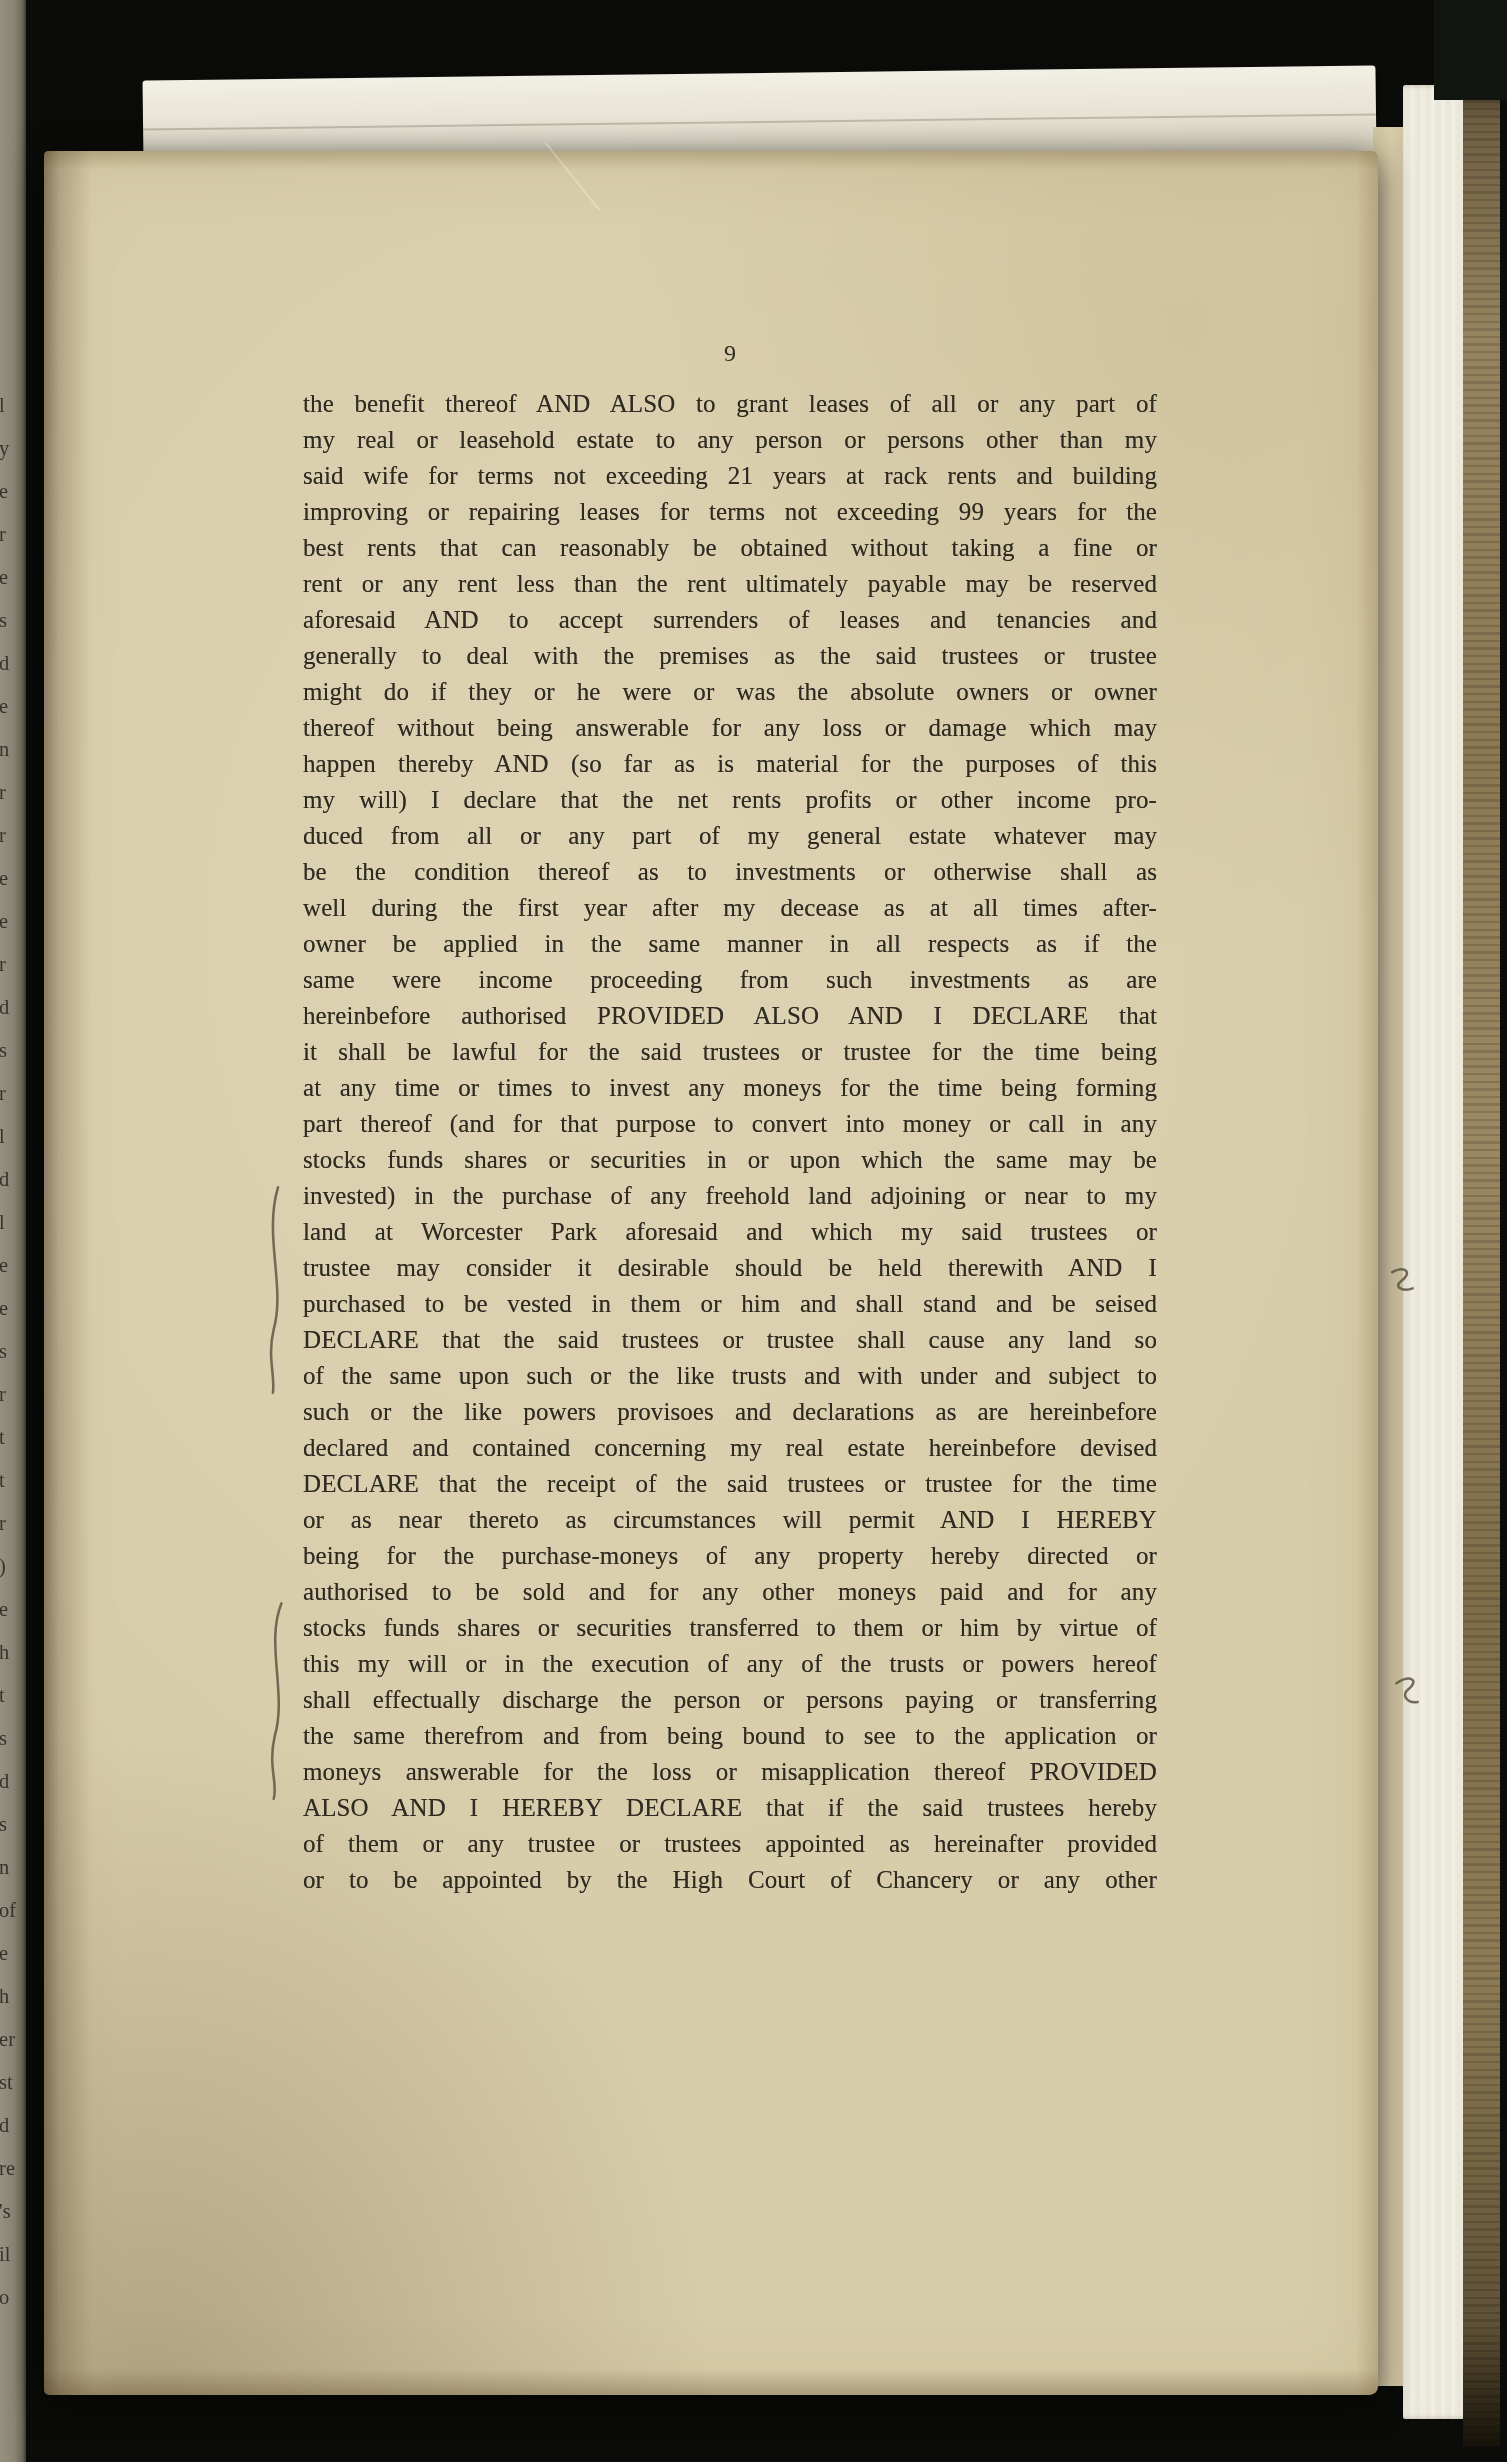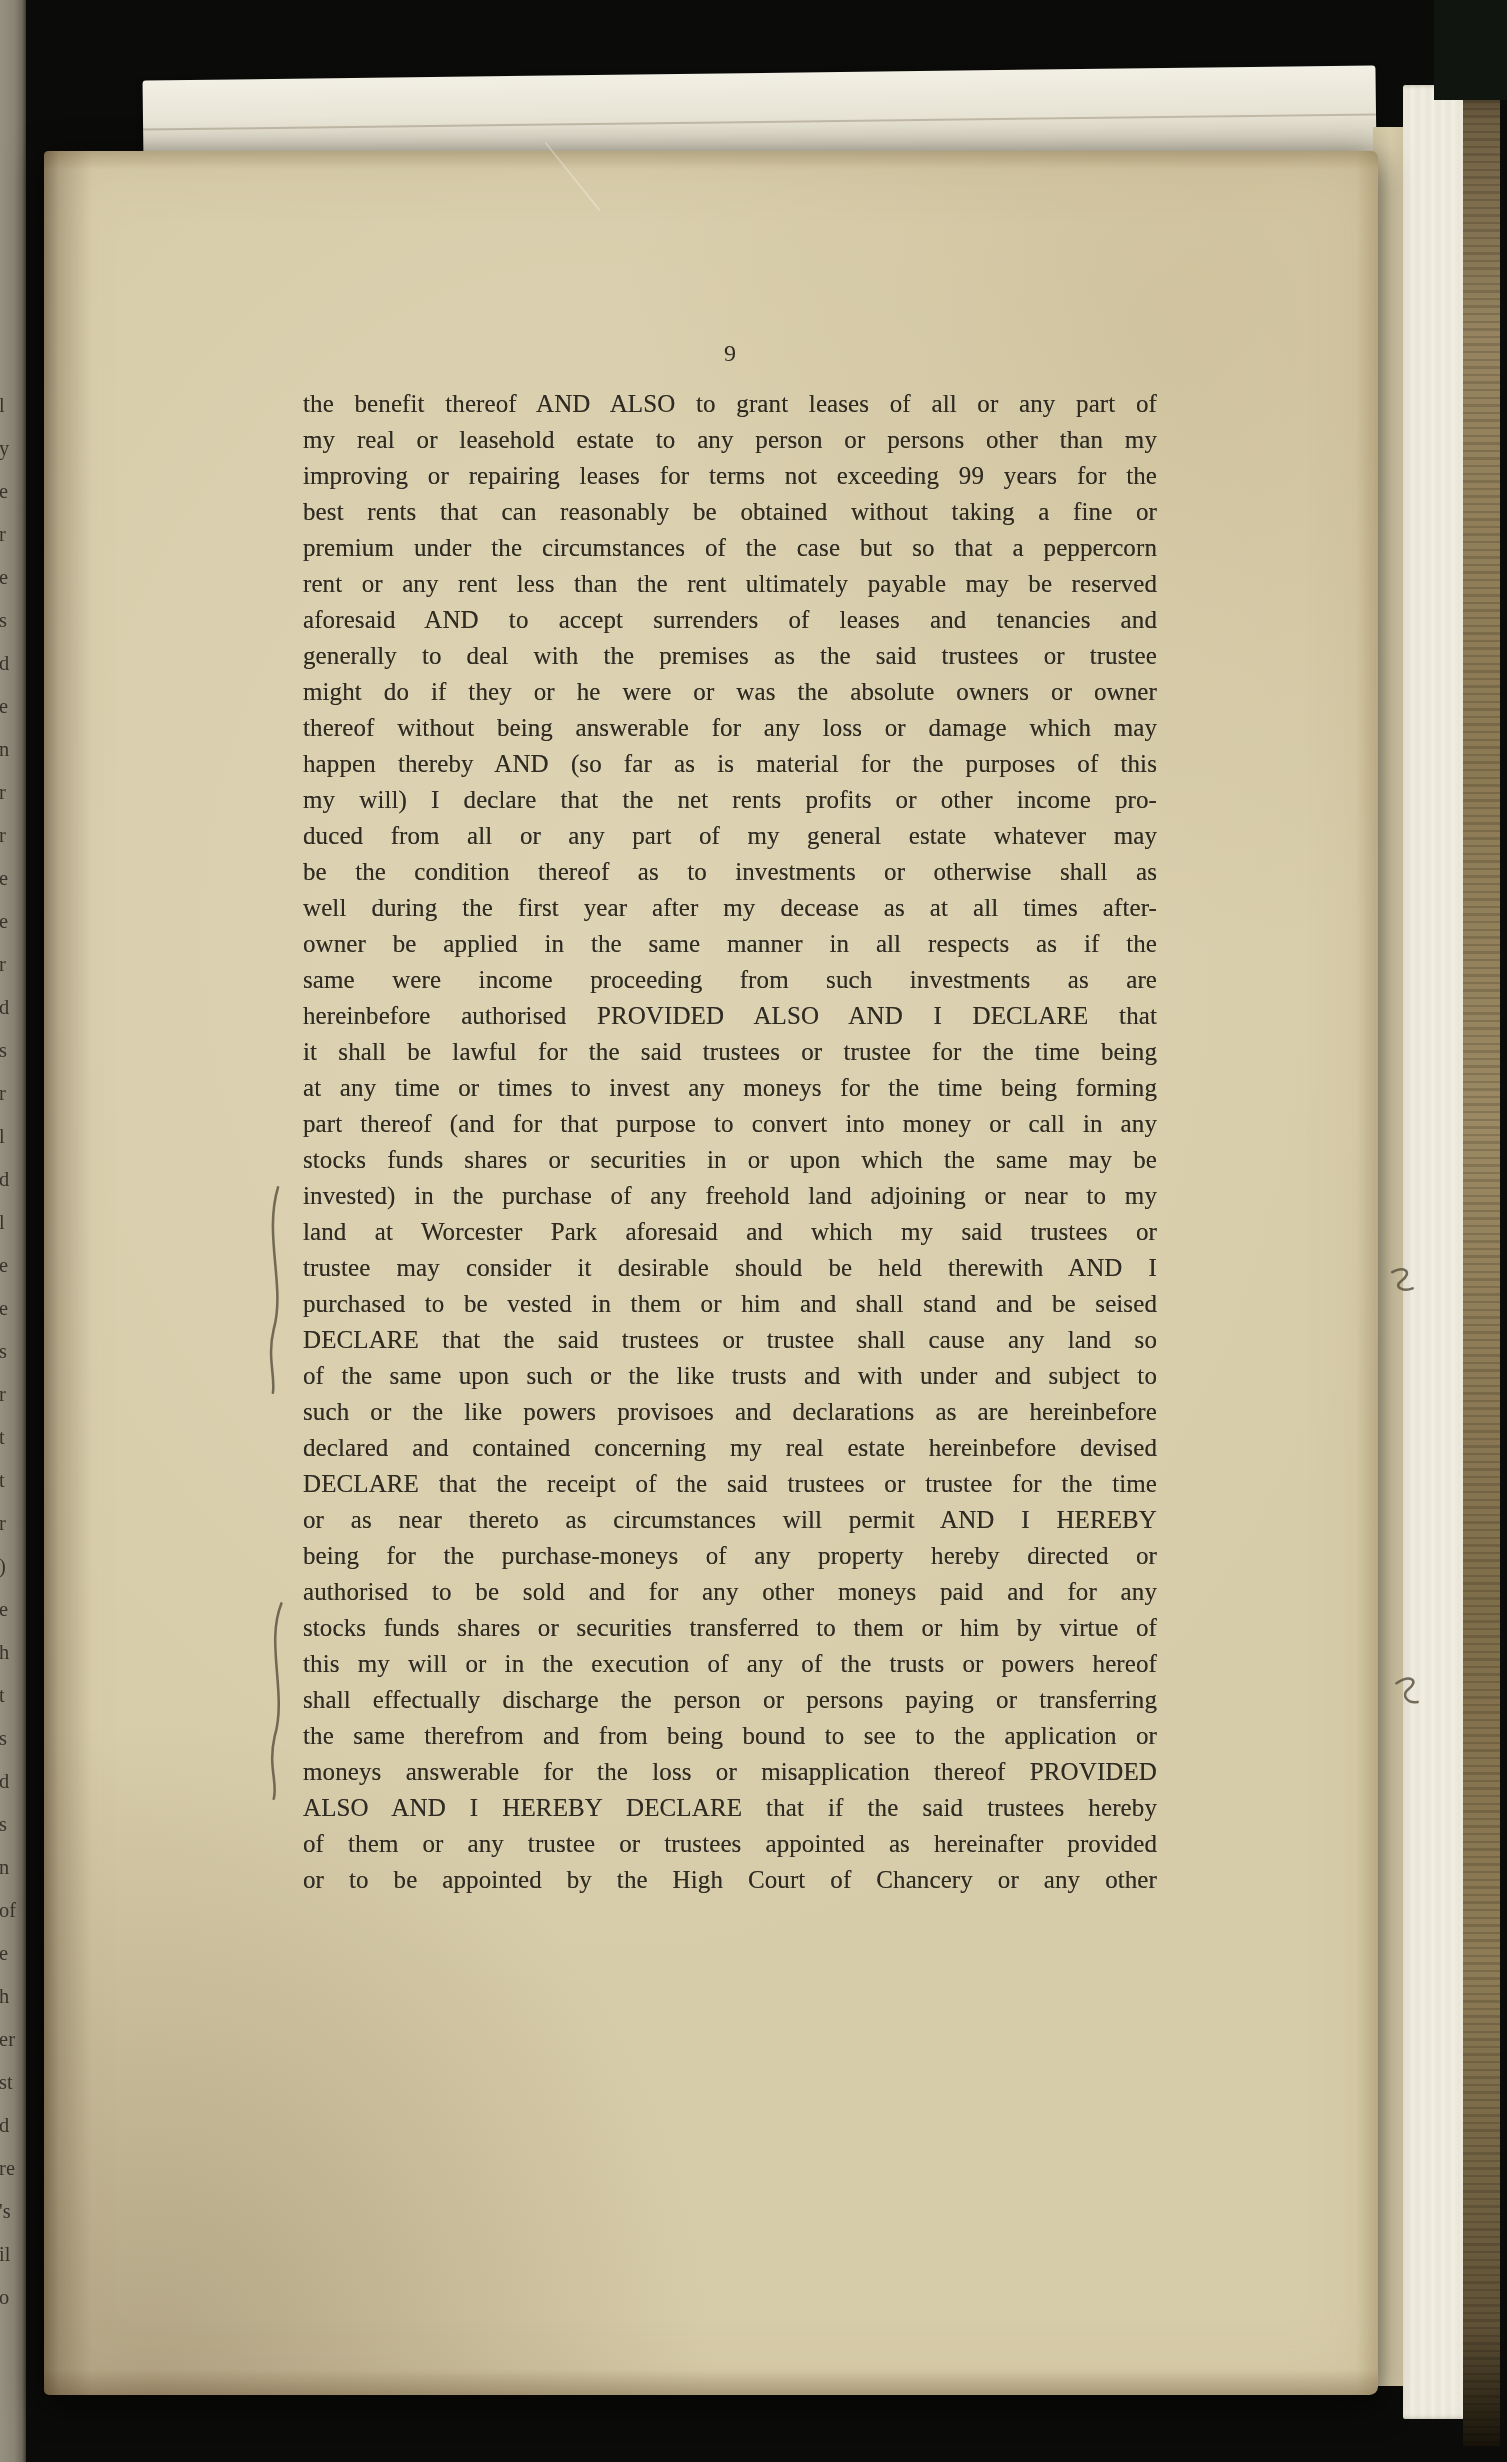--- a/index.html
+++ b/index.html
@@ -141,23 +141,23 @@
   <div class="stack-tan"></div>
   <div class="stack-white"></div>
   <div class="deckle"></div>
   <div class="corner-dark"></div>
 
   <div class="paper">
     <div class="page-number">9</div>
     <div class="text-block">
         <div class="text-line">the benefit thereof AND ALSO to grant leases of all or any part of</div>
         <div class="text-line">my real or leasehold estate to any person or persons other than my</div>
+        <div class="text-line">said wife for terms not exceeding 21 years at rack rents and building</div>
         <div class="text-line">improving or repairing leases for terms not exceeding 99 years for the</div>
         <div class="text-line">best rents that can reasonably be obtained without taking a fine or</div>
-        <div class="text-line">premium under the circumstances of the case but so that a peppercorn</div>
         <div class="text-line">rent or any rent less than the rent ultimately payable may be reserved</div>
         <div class="text-line">aforesaid AND to accept surrenders of leases and tenancies and</div>
         <div class="text-line">generally to deal with the premises as the said trustees or trustee</div>
         <div class="text-line">might do if they or he were or was the absolute owners or owner</div>
         <div class="text-line">thereof without being answerable for any loss or damage which may</div>
         <div class="text-line">happen thereby AND (so far as is material for the purposes of this</div>
         <div class="text-line">my will) I declare that the net rents profits or other income pro-</div>
         <div class="text-line">duced from all or any part of my general estate whatever may</div>
         <div class="text-line">be the condition thereof as to investments or otherwise shall as</div>
         <div class="text-line">well during the first year after my decease as at all times after-</div>

